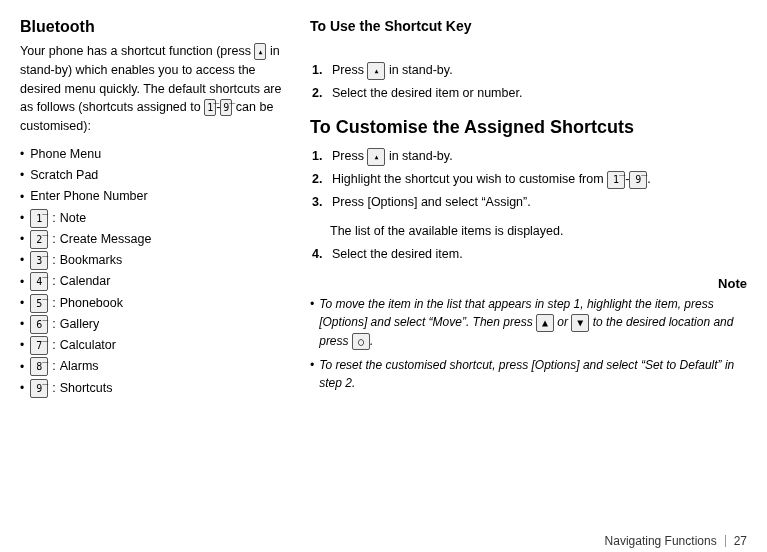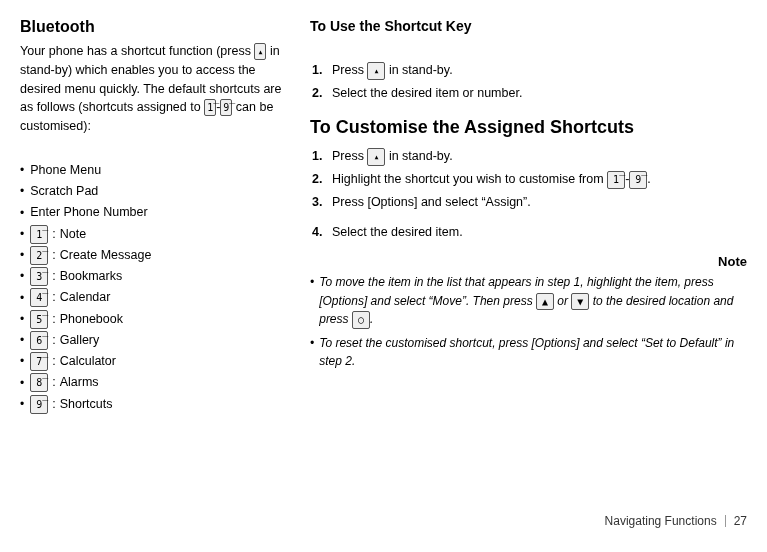--- a/index.html
+++ b/index.html
@@ -28,21 +28,21 @@
       flex: 1;
     }
     h1.section-title {
       font-size: 16px;
       font-weight: bold;
       margin-bottom: 6px;
     }
     p.intro {
       font-size: 12.5px;
       line-height: 1.5;
-      margin-bottom: 24px;
+      margin-bottom: 8px;
     }
     ul.shortcut-list {
       list-style: none;
       padding: 0;
       margin: 0;
     }
     ul.shortcut-list li {
       font-size: 12.5px;
       line-height: 1.7;
       display: flex;
@@ -128,21 +128,21 @@
       flex-shrink: 0;
     }
     .sub-step {
       padding-left: 20px;
       font-size: 12.5px;
       line-height: 1.5;
       margin-bottom: 3px;
     }
     .footer {
       position: absolute;
-      bottom: 24px;
+      bottom: 4px;
       right: 20px;
       font-size: 12px;
       color: #333;
       display: flex;
       align-items: center;
       gap: 8px;
     }
     .footer-divider {
       width: 1px;
       height: 12px;
@@ -219,20 +219,21 @@
       </li>
       <li>
         <span class="step-num">2.</span>
         <span>Highlight the shortcut you wish to customise from <span class="step-key-icon">1̅</span>-<span class="step-key-icon">9̅</span>.</span>
       </li>
       <li>
         <span class="step-num">3.</span>
         <span>Press [Options] and select “Assign”.</span>
       </li>
     </ol>
+    <div class="sub-step">The list of the available items is displayed.</div>
     <ol class="steps" style="margin-top:3px;">
       <li>
         <span class="step-num">4.</span>
         <span>Select the desired item.</span>
       </li>
     </ol>
 
     <div class="note-section">
       <div class="note-title">Note</div>
       <ul>

